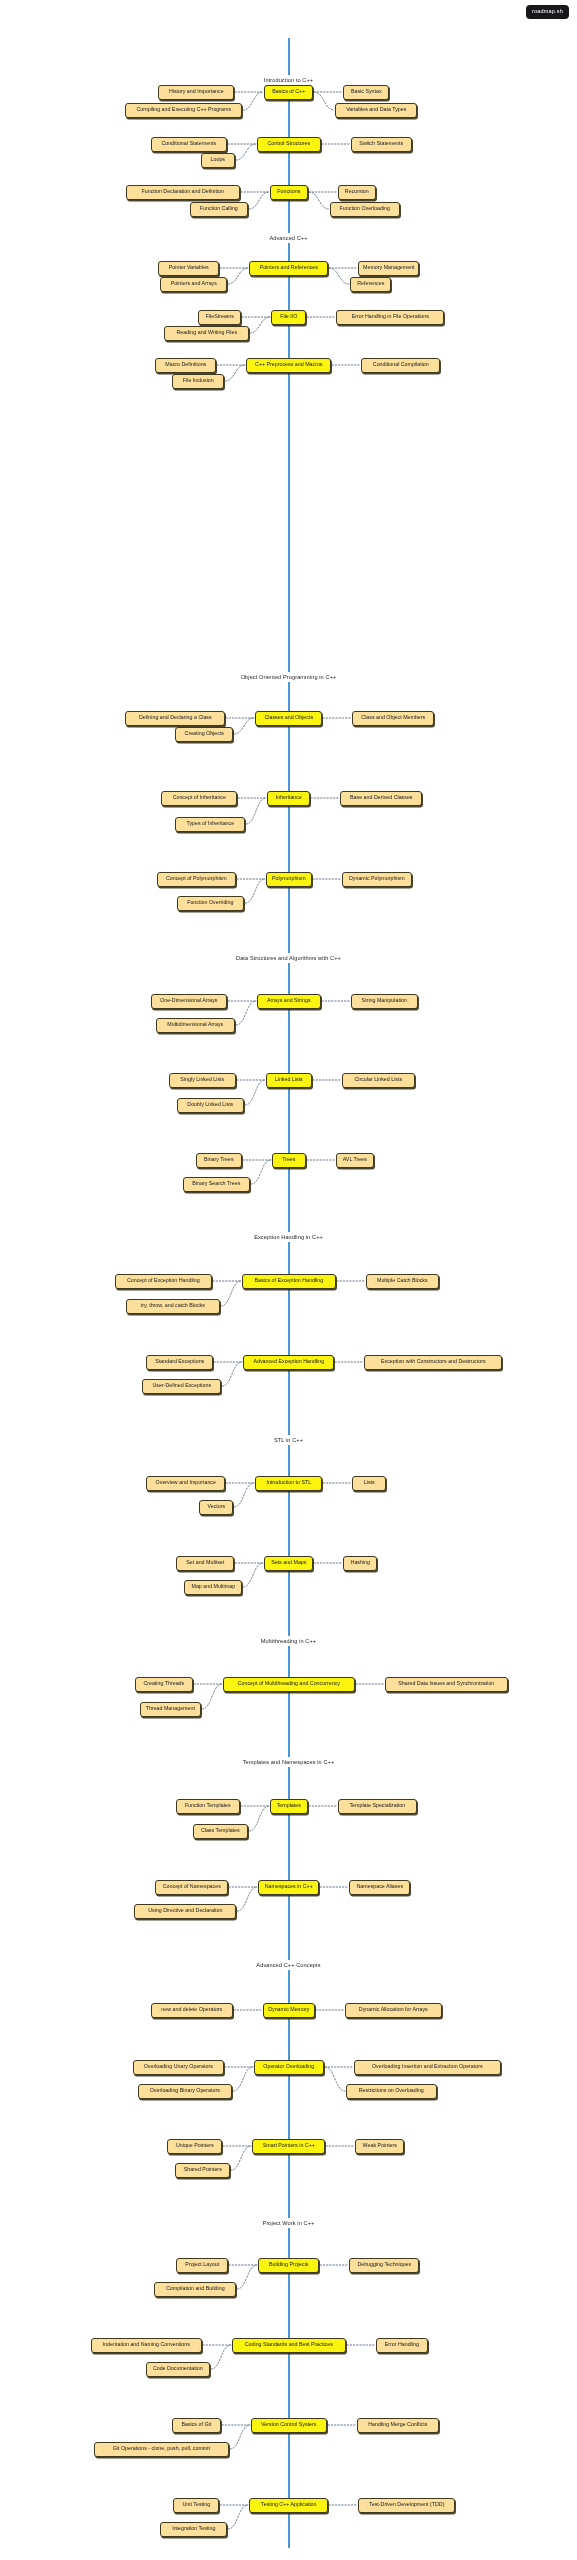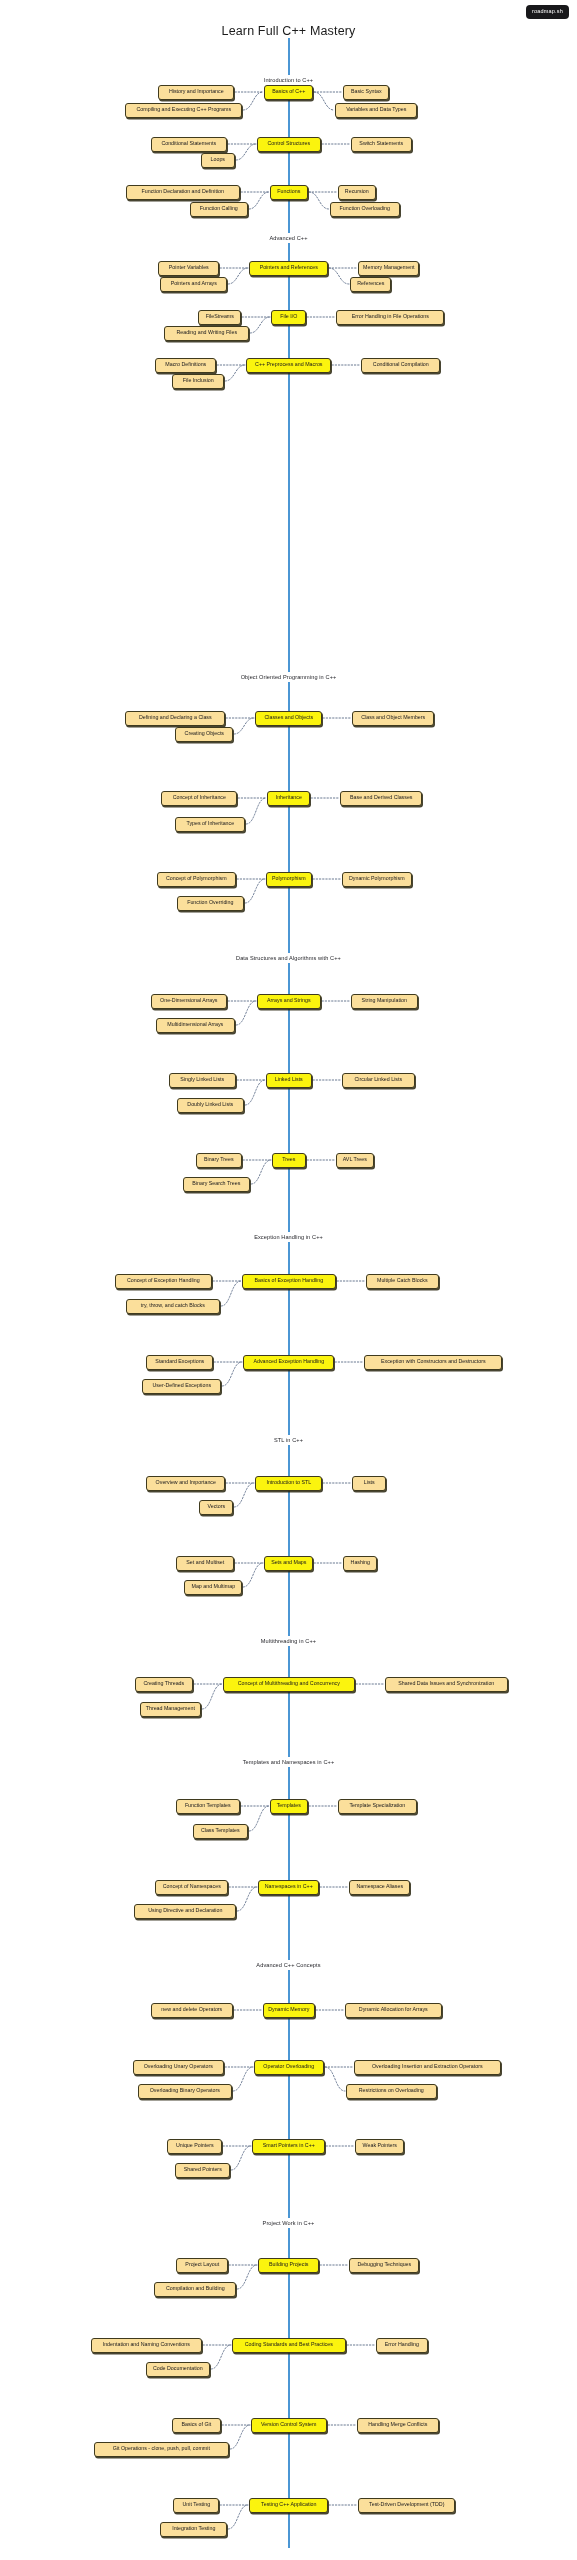--- a/index.html
+++ b/index.html
@@ -95,21 +95,20 @@
 </style>
 </head>
 <body>
 
 <div id="root">
 
   <div class="spine" style="top:38px;height:2510px;"></div>
 
   <div class="brand-badge">roadmap.sh</div>
 
-  <div class="page-title">Learn Full C++ Mastery</div>
 
   <div id="layers">
       <div class="section-label" style="top: 75px;">Introduction to C++</div>
       <div class="node primary" style="left: 264.3px; top: 84.5px; width: 49px;">Basics of C++</div>
       <div class="node child" style="left: 158.3px; top: 84.5px; width: 76px;">History and Importance</div>
       <div class="link" style="left: 231.3px; top: 78px; width: 36px; height: 28px;">
         <svg width="36" height="28">
           <path d="M 4 14 L 32 14"></path>
         </svg>
       </div>

